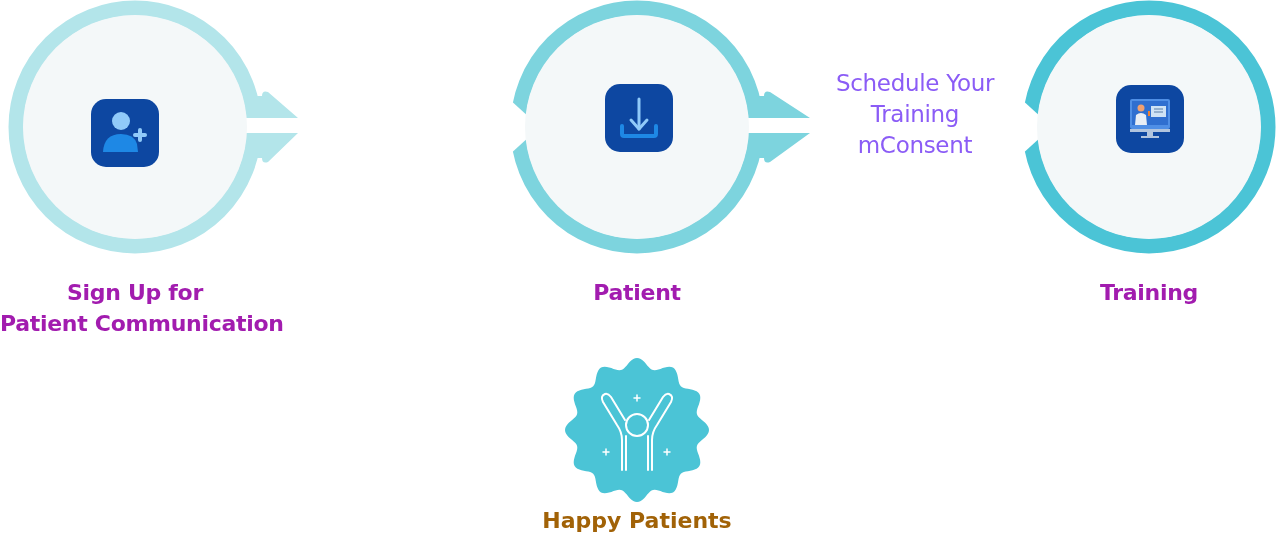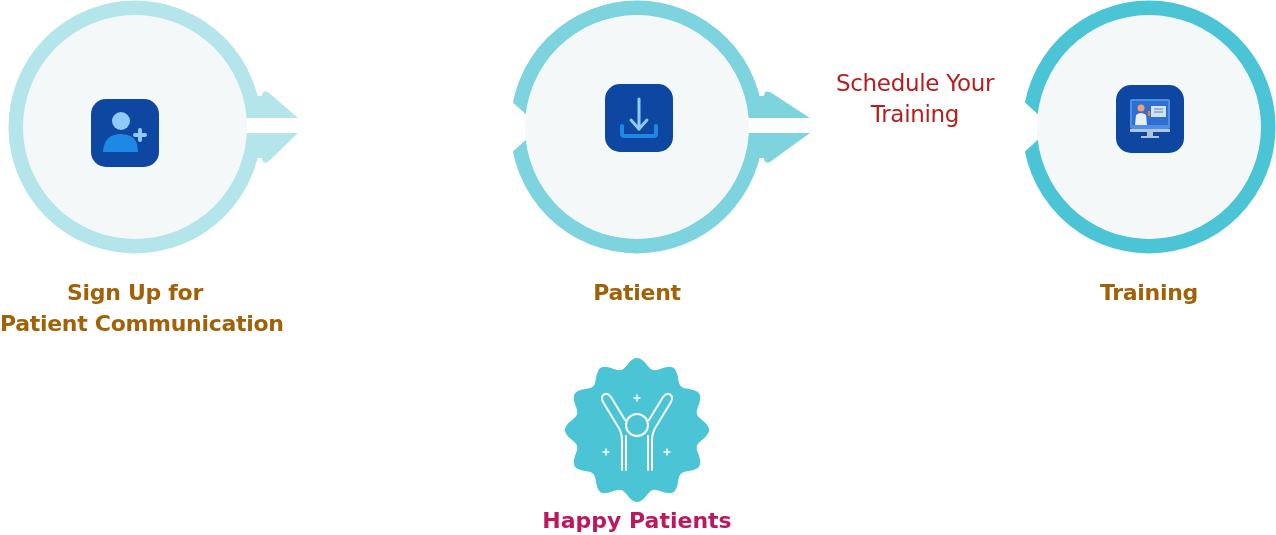--- a/index.html
+++ b/index.html
@@ -1,23 +1,23 @@
 <!DOCTYPE html>
 <html><head>
 <meta charset="utf-8">
 <style>
   html, body { margin:0; padding:0; background:#ffffff; }
   body { width:1276px; height:535px; position:relative; overflow:hidden;
          font-family:"DejaVu Sans", "Liberation Sans", sans-serif; }
   svg.stage { position:absolute; left:0; top:0; }
-  .label { position:absolute; text-align:center; font-weight:bold; color:#a16207;
+  .label { position:absolute; text-align:center; font-weight:bold; color:#a21caf;
            font-size:22px; line-height:31px; letter-spacing:-0.3px; }
-  .conn { position:absolute; text-align:center; color:#b91c1c; font-size:23px;
+  .conn { position:absolute; text-align:center; color:#8b5cf6; font-size:23px;
           line-height:31px; letter-spacing:-0.3px; }
-  .happy { position:absolute; text-align:center; color:#be185d; font-weight:bold;
+  .happy { position:absolute; text-align:center; color:#a16207; font-weight:bold;
            font-size:22px; line-height:30px; }
   .l { display:block; white-space:nowrap; }
 </style>
 </head>
 <body>
 
 <svg class="stage" width="1276" height="535" viewBox="0 0 1276 535">
 
   <g>
     <circle cx="135" cy="127" r="119" fill="#f4f8f9" stroke="#b3e5ea" stroke-width="15"></circle>
@@ -102,15 +102,16 @@
 </div>
 <div class="label" style="left:1049px; top:277px; width:200px;">
   <span class="l">Training</span>
 </div>
 
 <div class="conn" style="left:303px; top:94px; width:180px;">
 </div>
 <div class="conn" style="left:805px; top:68px; width:220px;">
   <span class="l">Schedule Your</span>
   <span class="l">Training</span>
+  <span class="l">mConsent</span>
 </div>
 
 <div class="happy" style="left:537px; top:506px; width:200px;">Happy Patients</div>
 
 </body></html>

